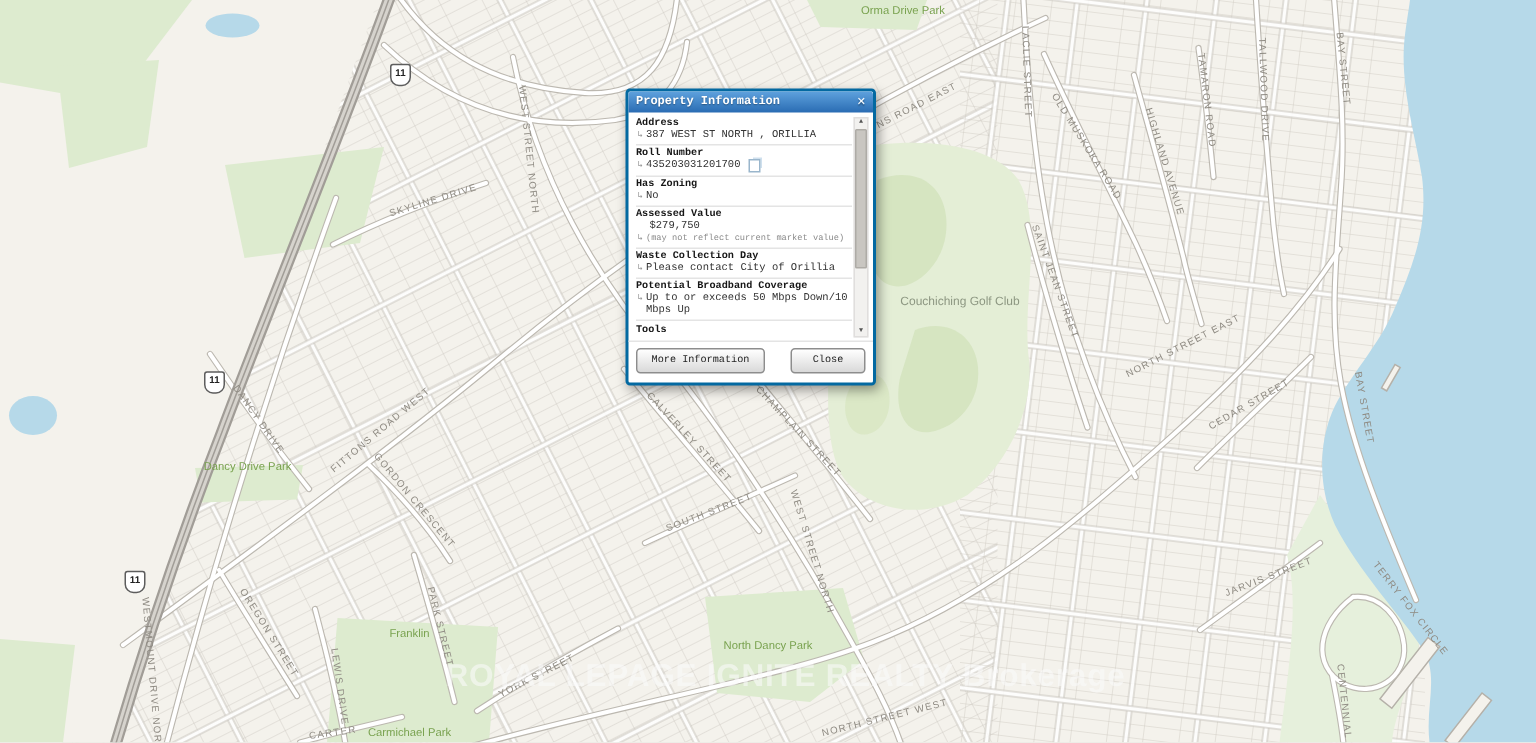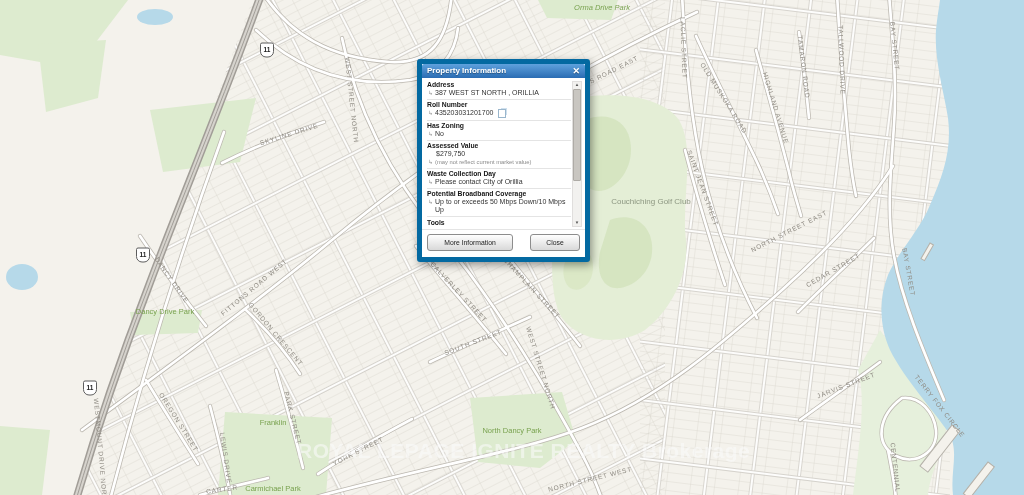--- a/index.html
+++ b/index.html
@@ -5,30 +5,30 @@
   html,body{margin:0;padding:0;background:#e8e6e1;font-family:"Liberation Sans",sans-serif;}
   #stage{position:relative;width:1024px;height:495px;overflow:hidden;background:#f4f2ec;}
   #stage svg{position:absolute;left:0;top:0;}
 
   
   .slabel{position:absolute;white-space:nowrap;font-size:6.5px;letter-spacing:.9px;color:#8f8b83;
           transform-origin:center;pointer-events:none;}
   .plabel{position:absolute;white-space:nowrap;font-size:7.5px;color:#79a24f;transform:translate(-50%,-50%);
           pointer-events:none;}
   .poilabel{position:absolute;white-space:nowrap;font-size:8px;color:#8d9782;transform:translate(-50%,-50%);
-          pointer-events:none;margin-left:11px;}
+          pointer-events:none;}
   .shield{position:absolute;width:12px;height:13px;background:#fff;border:1px solid #5d5d5d;
           border-radius:2px 2px 6px 6px;transform:translate(-50%,-50%);
           font-size:6.5px;font-weight:bold;color:#222;text-align:center;line-height:12px;}
   #watermark{position:absolute;left:297px;top:439px;font-size:21px;font-weight:bold;letter-spacing:.5px;
           color:rgba(250,250,250,.58);white-space:nowrap;pointer-events:none;}
 
   
-  #popup{position:absolute;left:417px;top:59px;width:163px;background:#fff;border:5px solid #0369a1;
-         border-radius:3px;box-shadow:2px 3px 8px rgba(0,0,0,.4);font-size:7px;color:#333;}
+  #popup{position:absolute;left:417px;top:59px;width:163px;background:#fff;border:2px solid #0369a1;
+         border-radius:3px;box-shadow:2px 3px 8px rgba(0,0,0,.4);font-size:7px;color:#333;font-family:Liberation Mono, monospace;}
   .pop-header{height:14px;background:linear-gradient(#5ea1dd,#2a6cb3);border-radius:2px 2px 0 0;
          color:#fff;font-weight:bold;font-size:8px;line-height:14px;padding:0 5px;display:flex;
          justify-content:space-between;align-items:center;text-shadow:0 1px 1px rgba(0,0,0,.35);}
   .pop-close{font-size:9px;font-weight:bold;cursor:pointer;line-height:14px;}
   .scroll-wrap{position:relative;padding:2px 14px 0 5px;}
   .sec{border-bottom:1px solid #e4e4e4;padding:1px 0 2px;}
   .sec:last-of-type{border-bottom:none;}
   .sec-label{font-weight:bold;color:#161616;font-size:6.8px;line-height:8px;}
   .sec-val{display:flex;gap:2px;line-height:8px;padding-left:1px;align-items:flex-start;}
   .arrow{color:#9a9a9a;font-size:6px;}
@@ -215,21 +215,21 @@
       <div class="slabel" style="left: 804px; top: 67px; transform: translate(-50%, -50%) rotate(83deg);">TAMARON ROAD</div>
       <div class="slabel" style="left: 842px; top: 60px; transform: translate(-50%, -50%) rotate(88deg);">TALLWOOD DRIVE</div>
       <div class="slabel" style="left: 895px; top: 46px; transform: translate(-50%, -50%) rotate(84deg);">BAY STREET</div>
       <div class="slabel" style="left: 909px; top: 272px; transform: translate(-50%, -50%) rotate(80deg);">BAY STREET</div>
       <div class="slabel" style="left: 703px; top: 188px; transform: translate(-50%, -50%) rotate(70deg);">SAINT JEAN STREET</div>
       <div class="slabel" style="left: 789px; top: 231px; transform: translate(-50%, -50%) rotate(-27deg);">NORTH STREET EAST</div>
       <div class="slabel" style="left: 833px; top: 270px; transform: translate(-50%, -50%) rotate(-30deg);">CEDAR STREET</div>
       <div class="slabel" style="left: 846px; top: 385px; transform: translate(-50%, -50%) rotate(-21deg);">JARVIS STREET</div>
       <div class="slabel" style="left: 940px; top: 406px; transform: translate(-50%, -50%) rotate(52deg);">TERRY FOX CIRCLE</div>
       <div class="slabel" style="left: 897px; top: 481px; transform: translate(-50%, -50%) rotate(84deg);">CENTENNIAL DRIVE</div>
-      <div class="plabel" style="left: 602px; top: 7px; transform: translate(-50%, -50%); font-style: italic;">Orma Drive Park</div>
+      <div class="plabel" style="left: 602px; top: 7px; transform: translate(-50%, -50%);">Orma Drive Park</div>
       <div class="plabel" style="left: 165px; top: 311px; transform: translate(-50%, -50%);">Dancy Drive Park</div>
       <div class="plabel" style="left: 512px; top: 430px; transform: translate(-50%, -50%);">North Dancy Park</div>
       <div class="plabel" style="left: 273px; top: 422px; transform: translate(-50%, -50%);">Franklin</div>
       <div class="plabel" style="left: 273px; top: 459px; transform: translate(-50%, -50%); margin-top: 29px;">Carmichael Park</div>
       <div class="poilabel" style="left: 640px; top: 201px; transform: translate(-50%, -50%);">Couchiching Golf Club</div>
       <div class="shield" style="left: 267px; top: 50px;">11</div>
       <div class="shield" style="left: 143px; top: 255px;">11</div>
       <div class="shield" style="left: 90px; top: 388px;">11</div>
     </div>
 

